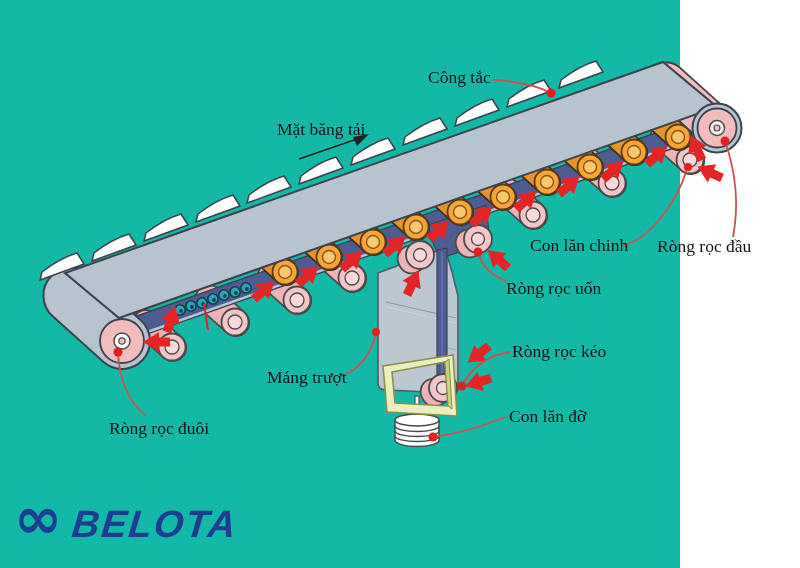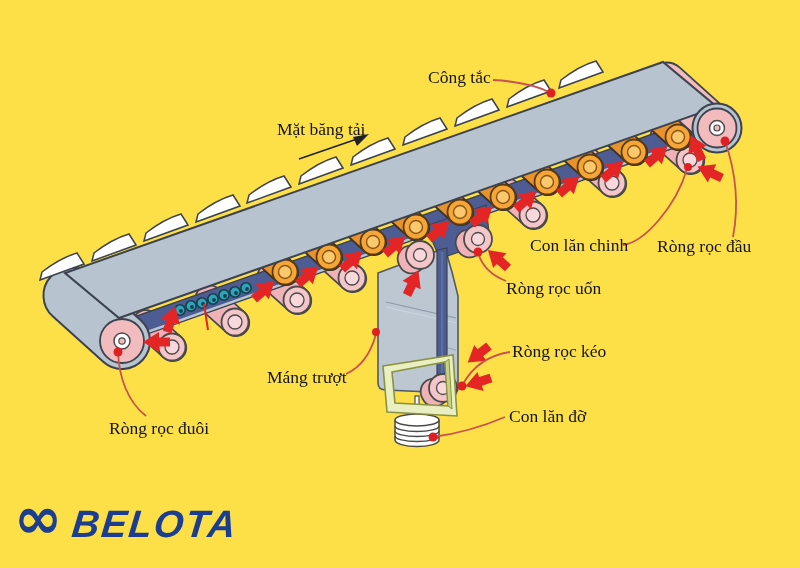--- a/index.html
+++ b/index.html
@@ -1,16 +1,16 @@
 <!DOCTYPE html>
 <html><head>
 <meta charset="utf-8">
 <style>
   html,body{margin:0;padding:0;background:#fff;width:800px;height:568px;overflow:hidden;}
-  #stage{position:relative;width:800px;height:568px;background:#fde047;}
+  #stage{position:relative;width:680px;height:568px;background:#14b8a6;}
   svg{position:absolute;left:0;top:0;}
   .lbl{font-family:"Liberation Serif",serif;font-size:17.5px;fill:#141414;}
   #logo{position:absolute;left:14px;top:500px;display:flex;align-items:center;gap:10px;color:#1b3e90;}
   #logo .inf{font-family:"DejaVu Sans",sans-serif;font-size:58px;font-weight:bold;line-height:48px;transform:translateY(-6px);}
   #logo .word{font-family:"Liberation Sans",sans-serif;font-size:38px;font-weight:bold;font-style:italic;letter-spacing:2px;transform:skewX(-6deg);}
 </style>
 </head>
 <body>
 
 <div id="stage">

